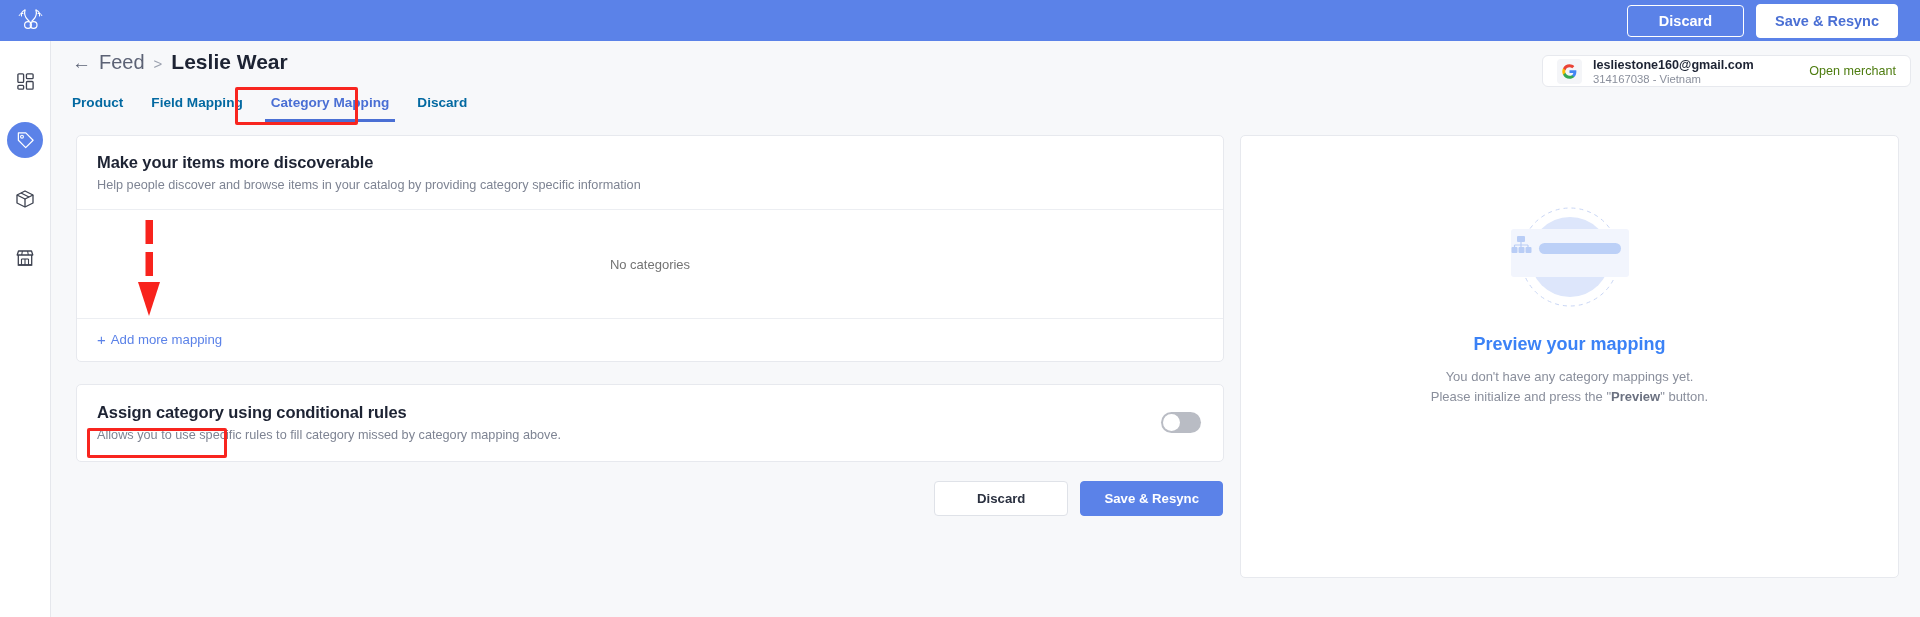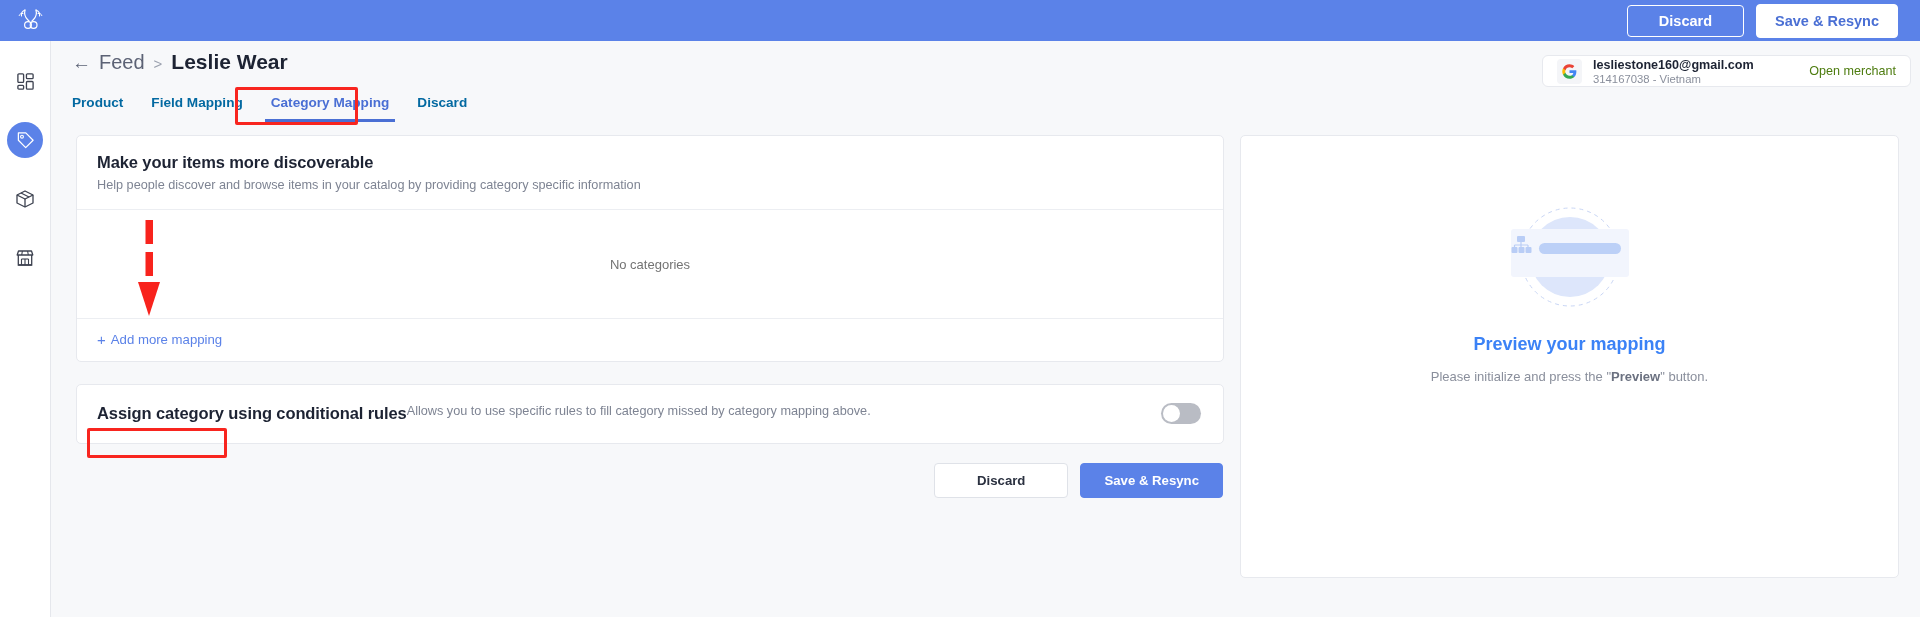--- a/index.html
+++ b/index.html
@@ -152,21 +152,21 @@
   .arrow-anno {
     position: absolute; left: 60px; top: 84px;
     width: 24px; height: 100px; pointer-events: none;
   }
 
   .card-rules {
     margin-top: 22px;
     display: flex; align-items: center;
     padding: 18px 22px 19px 20px;
   }
-  .rules-text { display: flex; flex-direction: row; }
+  .rules-text { display: flex; flex-direction: column; gap: 6px; }
   .rules-title { font-size: 16.5px; font-weight: bold; color: #1d2333; letter-spacing: -0.1px; }
   .rules-sub { font-size: 12.7px; color: #7e8493; }
   .toggle {
     margin-left: auto; width: 40px; height: 21px;
     background: #b9bcc4; border-radius: 11px; position: relative; cursor: pointer;
     flex-shrink: 0;
   }
   .toggle-knob {
     position: absolute; left: 2px; top: 2px;
     width: 17px; height: 17px; border-radius: 50%;
@@ -353,18 +353,19 @@
         <rect x="36" y="30" width="118" height="48" rx="3" fill="#f2f5fd"></rect>
         <rect x="42" y="37" width="8" height="6" rx="1" fill="#b9cdf6"></rect>
         <rect x="36.5" y="48" width="6" height="6" rx="1" fill="#b9cdf6"></rect>
         <rect x="43.5" y="48" width="6" height="6" rx="1" fill="#b9cdf6"></rect>
         <rect x="50.5" y="48" width="6" height="6" rx="1" fill="#b9cdf6"></rect>
         <path d="M46 43 L46 46 M39.5 46 L53 46 M39.5 46 L39.5 48 M46 46 L46 48 M53 46 L53 48" stroke="#b9cdf6" stroke-width="1.2" fill="none"></path>
         <rect x="64" y="44" width="82" height="11" rx="5.5" fill="#bcd0f7"></rect>
       </svg>
       <div class="preview-title">Preview your mapping</div>
       <div class="preview-desc">
+        <div>You don't have any category mappings yet.</div>
         <div><span>Please initialize and press the "</span><b>Preview</b><span>" button.</span></div>
       </div>
     </div>
 
   </div>
 </div>
 
 </body></html>

